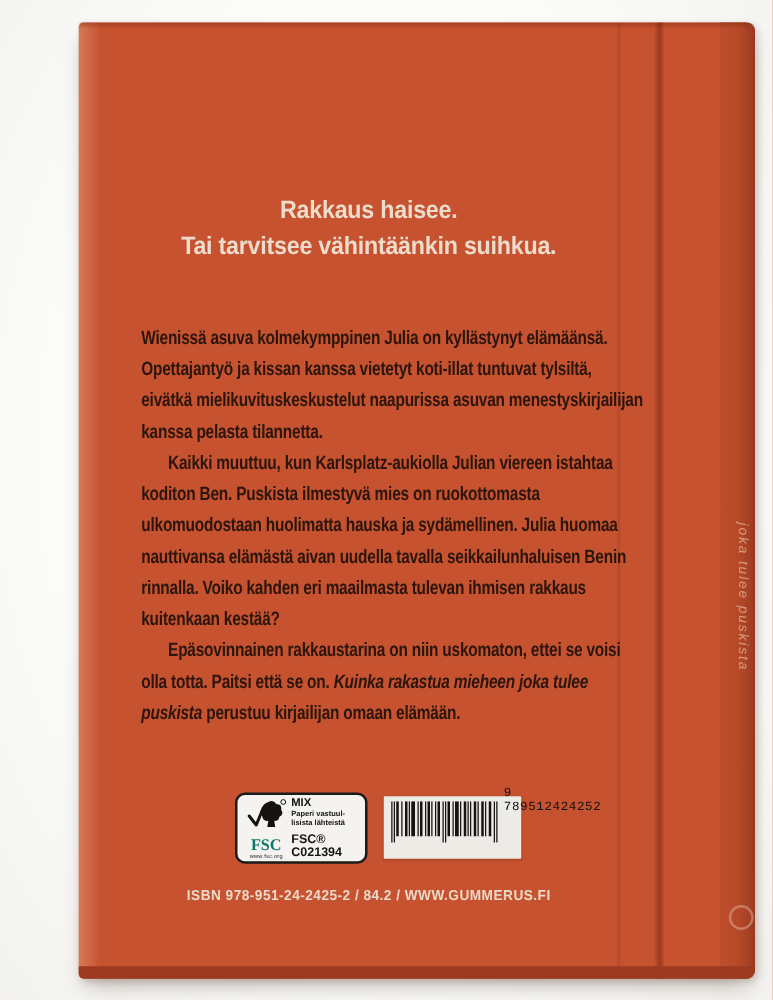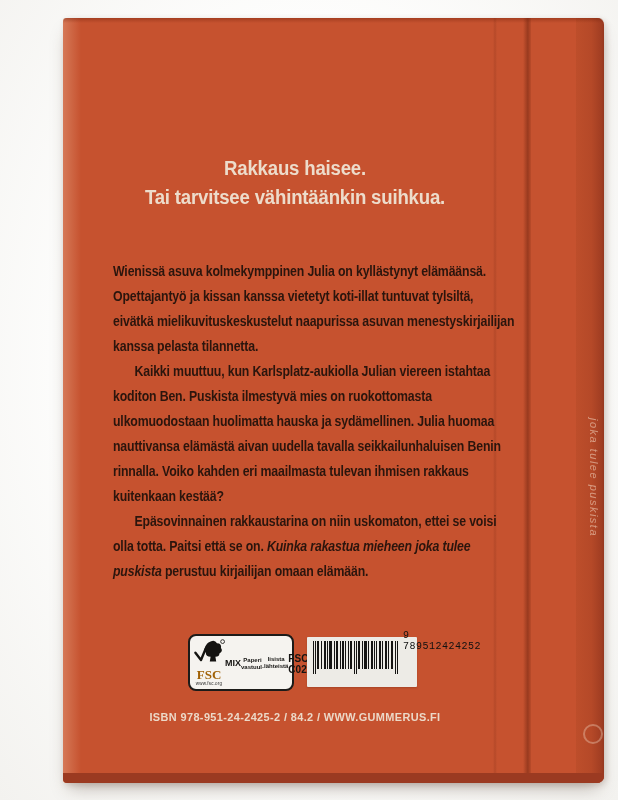--- a/index.html
+++ b/index.html
@@ -57,23 +57,23 @@
   .blurb p{margin:0;}
   .blurb p.indent{text-indent:27px;}
   .blurb .ital{font-style:italic;}
   .labels-row{position:absolute;top:616px;left:0;width:464px;height:60px;}
   .fsc-label{
     position:absolute;left:125px;top:0;width:106px;height:57px;
     background:#f5f3ef;border:2px solid #1c1b19;border-radius:8px;
     box-sizing:border-box;display:flex;align-items:center;
   }
   .fsc-left{width:40px;display:flex;flex-direction:column;align-items:center;margin-left:3px;}
-  .fsc-logo-text{font-family:"Liberation Serif", serif;font-weight:bold;font-size:13px;line-height:12px;color:#a16207;}
+  .fsc-logo-text{font-family:"Liberation Serif", serif;font-weight:bold;font-size:13px;line-height:12px;color:#0f766e;}
   .fsc-url{font-size:4.5px;color:#2a2a2a;letter-spacing:.2px;}
-  .fsc-right{flex:1;display:flex;align-items:center;justify-content:center;padding-right:4px;}
+  .fsc-right{flex:1;display:flex;flex-direction:column;align-items:flex-start;justify-content:center;padding-right:4px;}
   .fsc-mix{font-weight:bold;font-size:9px;color:#151412;}
   .fsc-claim{font-weight:bold;font-size:6px;line-height:7px;color:#151412;text-align:center;margin-top:2px;}
   .fsc-license{font-weight:bold;font-size:10px;color:#151412;margin-top:3px;}
   .barcode-label{
     position:absolute;left:244px;top:3px;width:110px;height:50px;
     background:#edebe6;border-radius:1px;
     display:flex;flex-direction:row;align-items:flex-start;
     box-shadow:0 1px 2px rgba(80,30,10,.25);
   }
   .barcode-bars{margin-top:4px;}

